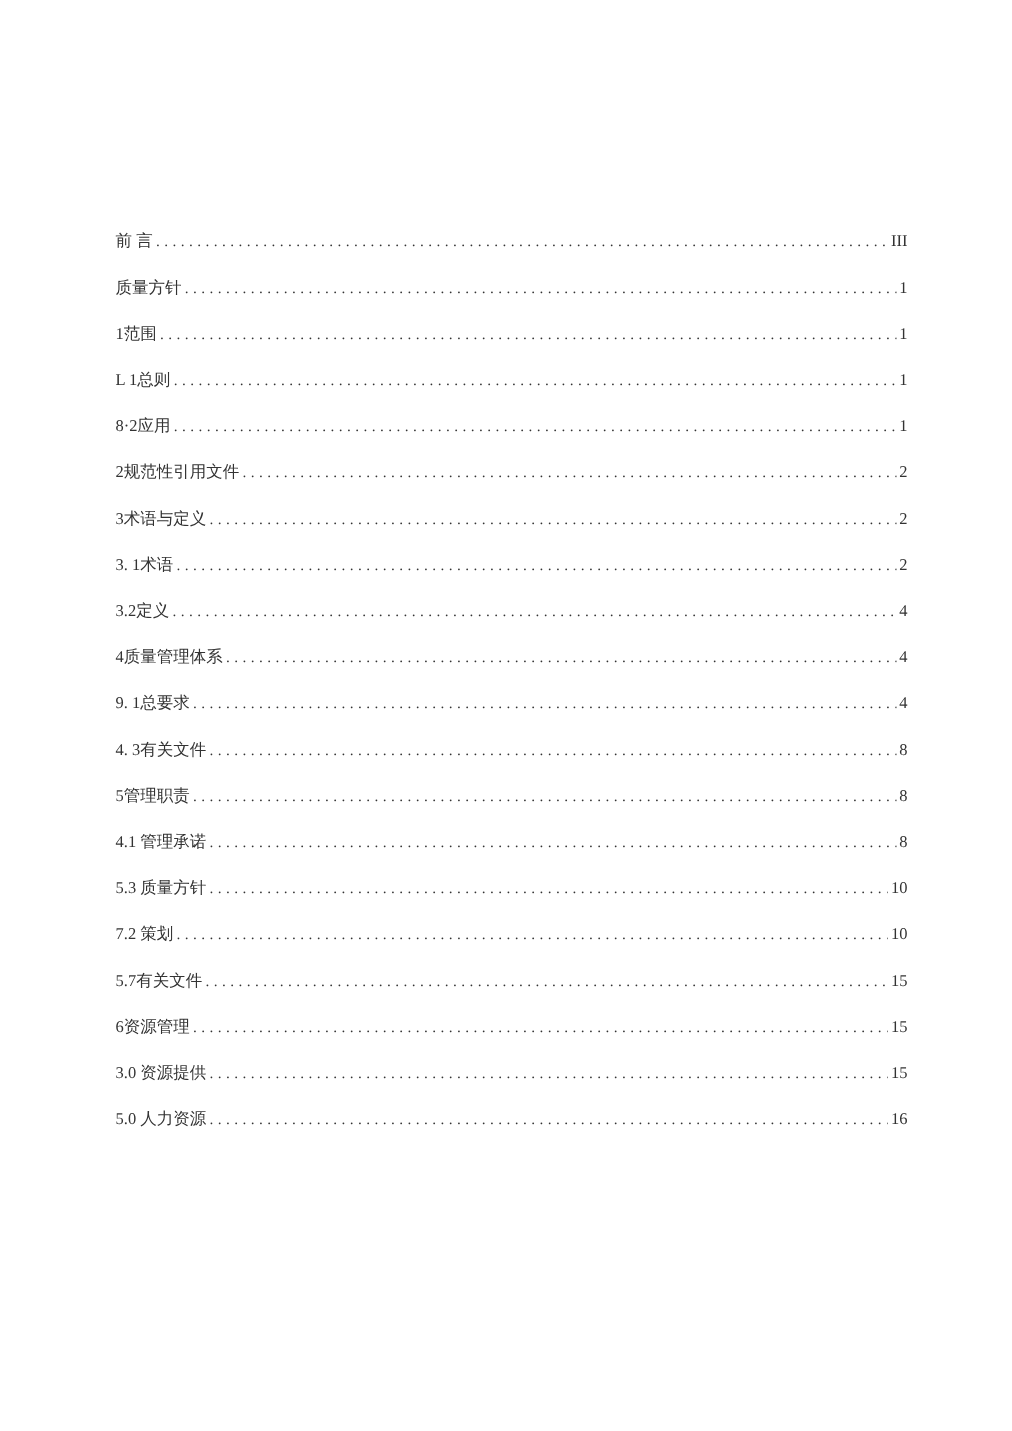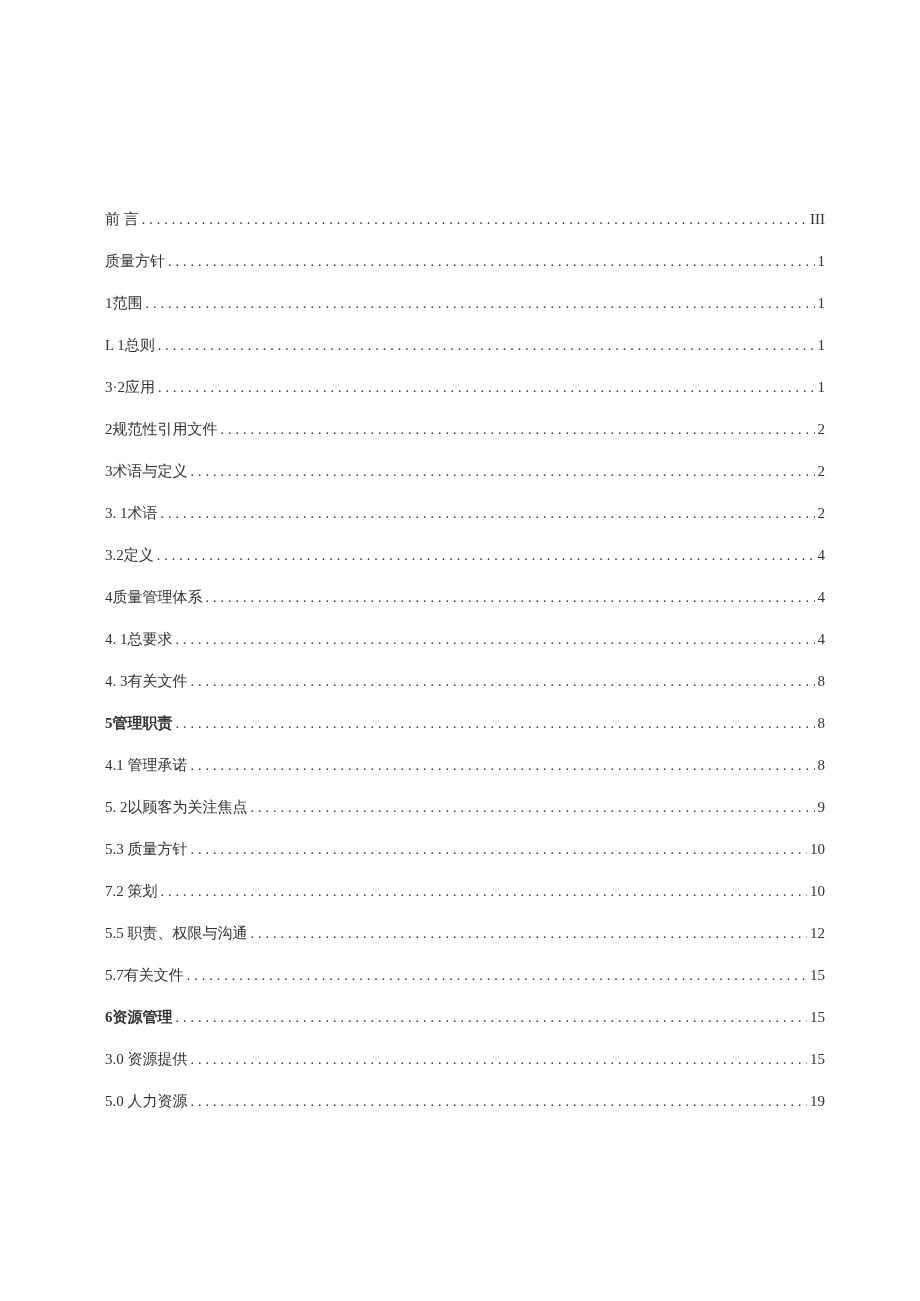--- a/index.html
+++ b/index.html
@@ -36,21 +36,21 @@
       color: #333;
       font-size: 14px;
     }
     .toc-dots::before {
       content: "..........................................................................................................................................................";
     }
     .toc-page {
       flex-shrink: 0;
     }
     .bold {
-      font-weight: bold;
+      font-weight: normal;
     }
   </style>
 </head>
 <body>
 
 <div class="toc-container">
     <div class="toc-row">
       <span class="toc-label">前  言</span>
       <span class="toc-dots"></span>
       <span class="toc-page">III</span>
@@ -64,21 +64,21 @@
       <span class="toc-label">1范围</span>
       <span class="toc-dots"></span>
       <span class="toc-page">1</span>
     </div>
     <div class="toc-row">
       <span class="toc-label">L 1总则</span>
       <span class="toc-dots"></span>
       <span class="toc-page">1</span>
     </div>
     <div class="toc-row">
-      <span class="toc-label">3·2应用</span>
+      <span class="toc-label">8·2应用</span>
       <span class="toc-dots"></span>
       <span class="toc-page">1</span>
     </div>
     <div class="toc-row">
       <span class="toc-label">2规范性引用文件</span>
       <span class="toc-dots"></span>
       <span class="toc-page">2</span>
     </div>
     <div class="toc-row">
       <span class="toc-label">3术语与定义</span>
@@ -94,72 +94,62 @@
       <span class="toc-label">3.2定义</span>
       <span class="toc-dots"></span>
       <span class="toc-page">4</span>
     </div>
     <div class="toc-row">
       <span class="toc-label">4质量管理体系</span>
       <span class="toc-dots"></span>
       <span class="toc-page">4</span>
     </div>
     <div class="toc-row">
-      <span class="toc-label">4.   1总要求</span>
+      <span class="toc-label">9.   1总要求</span>
       <span class="toc-dots"></span>
       <span class="toc-page">4</span>
     </div>
     <div class="toc-row">
       <span class="toc-label">4.   3有关文件</span>
       <span class="toc-dots"></span>
       <span class="toc-page">8</span>
     </div>
     <div class="toc-row">
       <span class="toc-label bold">5管理职责</span>
       <span class="toc-dots"></span>
       <span class="toc-page">8</span>
     </div>
     <div class="toc-row">
       <span class="toc-label">4.1    管理承诺</span>
       <span class="toc-dots"></span>
       <span class="toc-page">8</span>
     </div>
     <div class="toc-row">
-      <span class="toc-label">5.   2以顾客为关注焦点</span>
-      <span class="toc-dots"></span>
-      <span class="toc-page">9</span>
-    </div>
-    <div class="toc-row">
       <span class="toc-label">5.3    质量方针</span>
       <span class="toc-dots"></span>
       <span class="toc-page">10</span>
     </div>
     <div class="toc-row">
       <span class="toc-label">7.2    策划</span>
       <span class="toc-dots"></span>
       <span class="toc-page">10</span>
-    </div>
-    <div class="toc-row">
-      <span class="toc-label">5.5    职责、权限与沟通</span>
-      <span class="toc-dots"></span>
-      <span class="toc-page">12</span>
     </div>
     <div class="toc-row">
       <span class="toc-label">5.7有关文件</span>
       <span class="toc-dots"></span>
       <span class="toc-page">15</span>
     </div>
     <div class="toc-row">
       <span class="toc-label bold">6资源管理</span>
       <span class="toc-dots"></span>
       <span class="toc-page">15</span>
     </div>
     <div class="toc-row">
       <span class="toc-label">3.0    资源提供</span>
       <span class="toc-dots"></span>
       <span class="toc-page">15</span>
     </div>
     <div class="toc-row">
       <span class="toc-label">5.0    人力资源</span>
       <span class="toc-dots"></span>
-      <span class="toc-page">19</span>
+      <span class="toc-page">16</span>
     </div>
   </div>
 
 </body></html>

